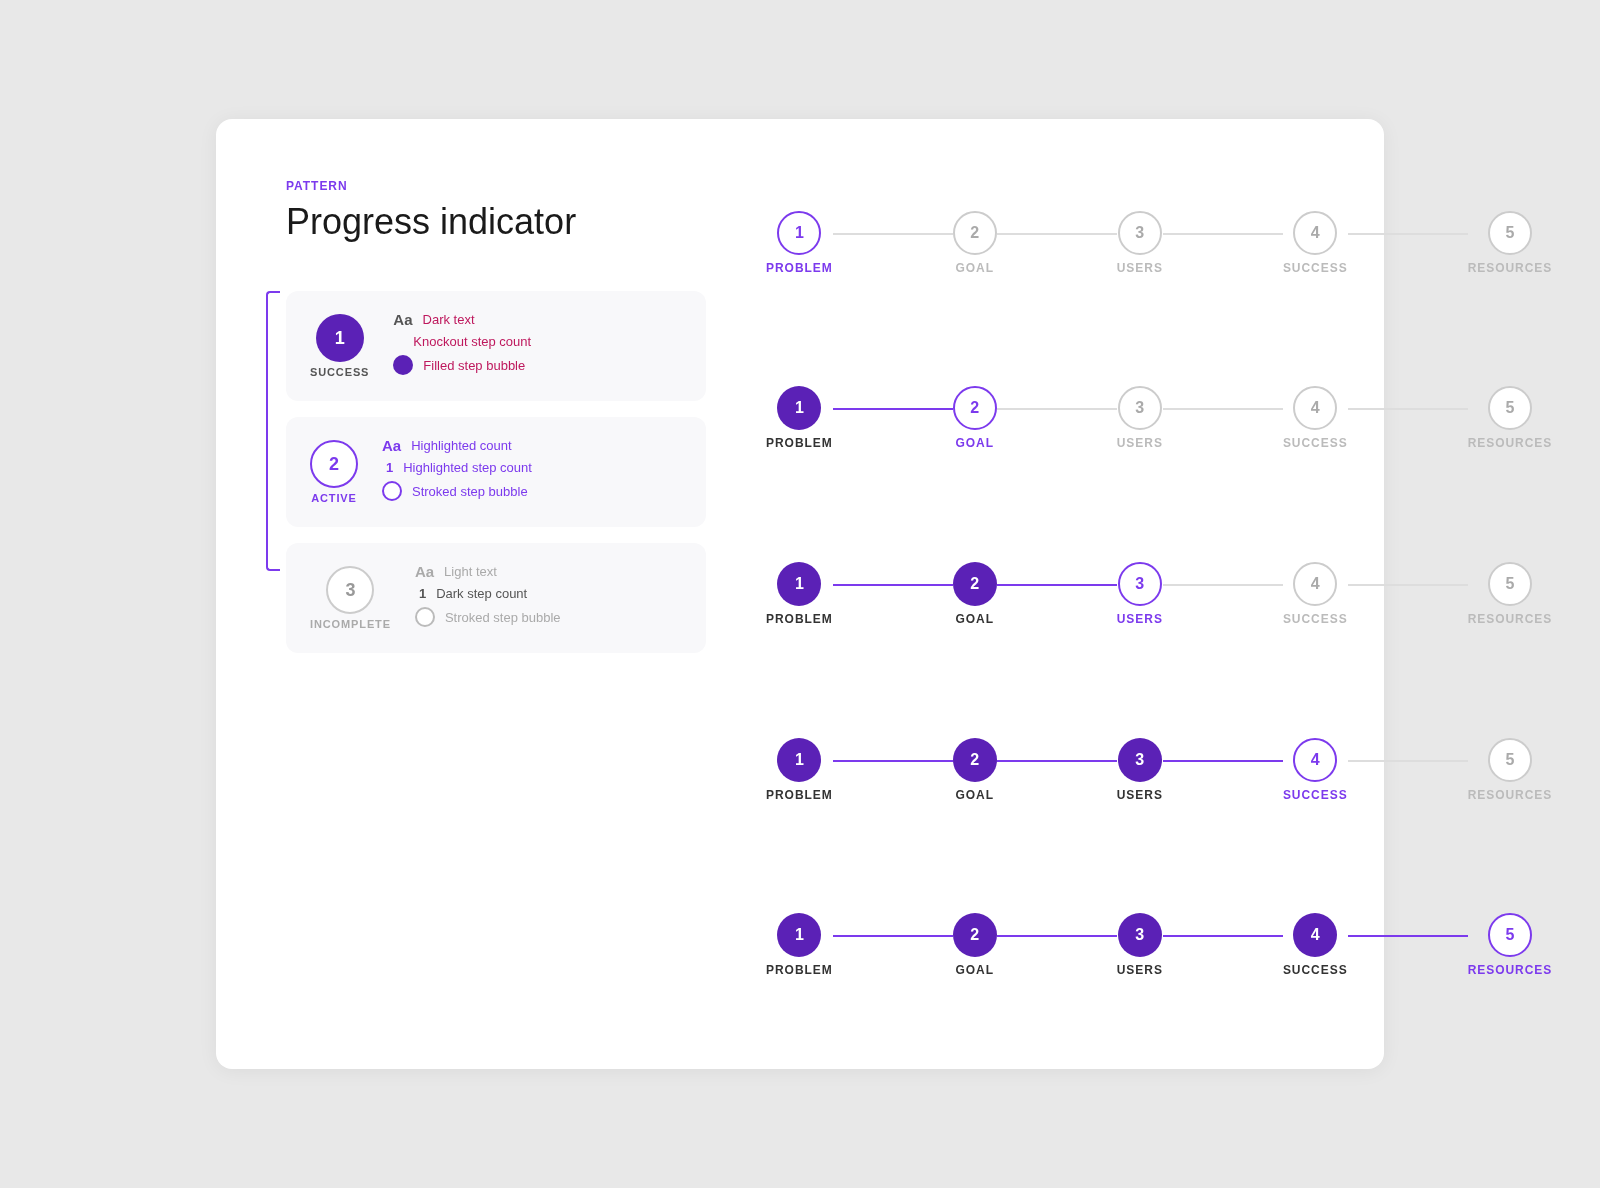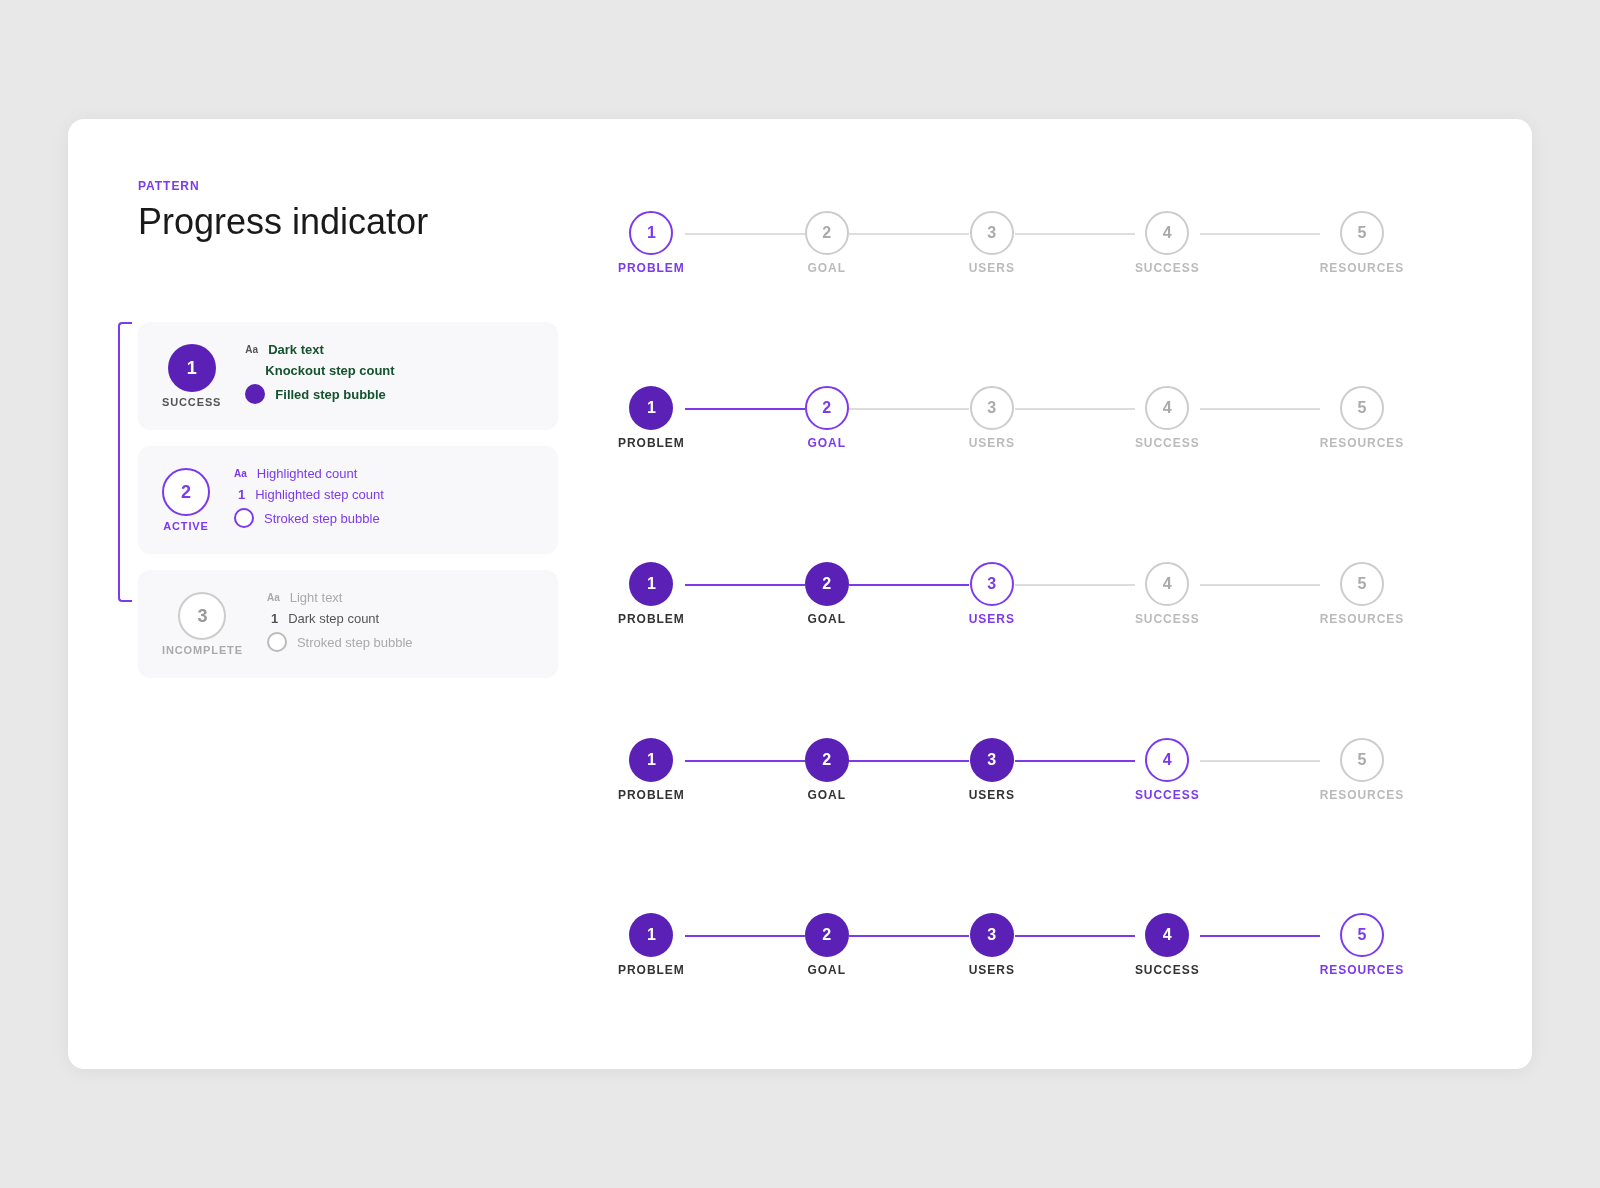--- a/index.html
+++ b/index.html
@@ -8,21 +8,21 @@
       font-family: -apple-system, BlinkMacSystemFont, 'Segoe UI', sans-serif;
       display: flex;
       justify-content: center;
       align-items: center;
       min-height: 1188px;
       width: 1600px;
     }
     .card {
       background: #fff;
       border-radius: 16px;
-      width: 1464px;
+      width: 1168px;
       min-height: 950px;
       padding: 60px 70px;
       display: flex;
       gap: 60px;
       box-shadow: 0 2px 20px rgba(0,0,0,0.06);
     }
     .left-panel {
       width: 420px;
       flex-shrink: 0;
     }
@@ -31,21 +31,21 @@
       font-size: 12px;
       font-weight: 600;
       letter-spacing: 0.08em;
       text-transform: uppercase;
       margin-bottom: 8px;
     }
     .page-title {
       font-size: 36px;
       font-weight: 300;
       color: #1a1a1a;
-      margin-bottom: 79px;
+      margin-bottom: 48px;
     }
     .states-container {
       position: relative;
     }
     .bracket {
       position: absolute;
       left: -20px;
       top: 0;
       width: 14px;
       height: 280px;
@@ -101,25 +101,25 @@
       flex: 1;
     }
     .info-row {
       display: flex;
       align-items: center;
       gap: 10px;
       margin-bottom: 6px;
       font-size: 13px;
     }
     .info-label-aa {
-      font-size: 10px;
+      font-size: 15px;
       font-weight: 700;
       color: #555;
     }
-    .info-text-dark { color: #14532d; font-weight: bold; }
+    .info-text-dark { color: #be185d; }
     .info-text-highlighted { color: #7c3aed; }
     .info-text-light { color: #aaa; }
     .mini-bubble {
       width: 20px;
       height: 20px;
       border-radius: 50%;
       display: flex;
       align-items: center;
       justify-content: center;
       font-size: 10px;

